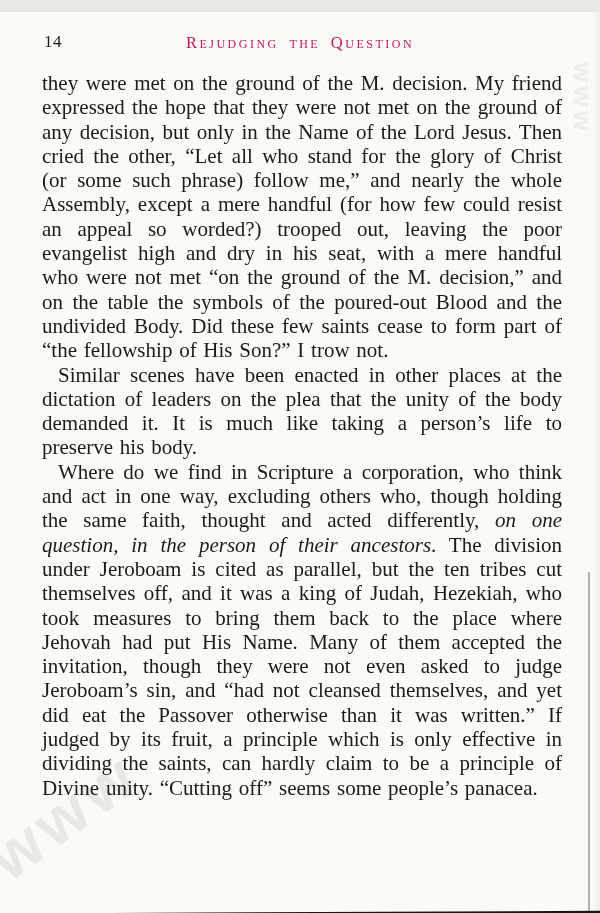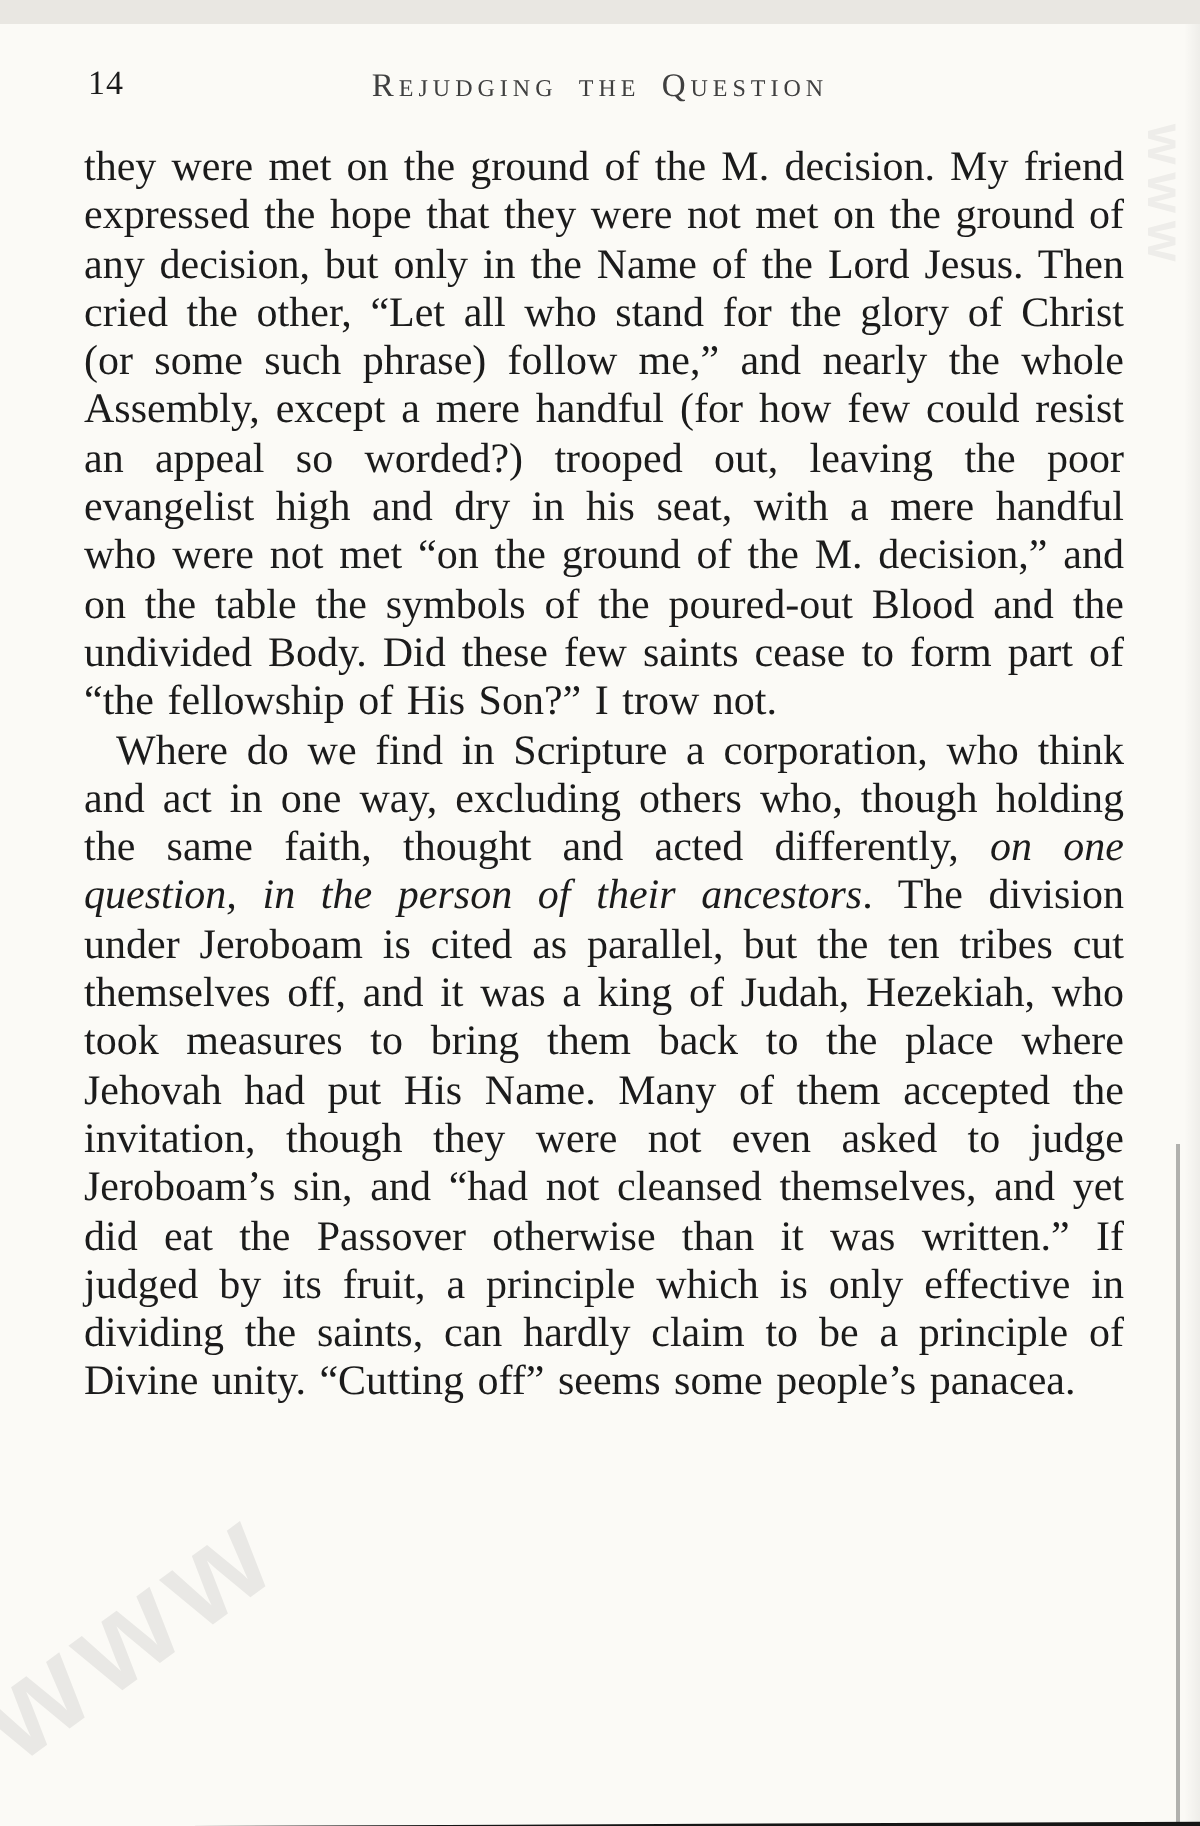--- a/index.html
+++ b/index.html
@@ -24,21 +24,21 @@
   .running-header {
     position: absolute;
     top: 21px;
     left: 0;
     right: 0;
     text-align: center;
     font-variant: small-caps;
     font-size: 16.5px;
     letter-spacing: 2.5px;
     word-spacing: 4px;
-    color: #404040;
+    color: #be185d;
   }
   .body-text {
     position: absolute;
     top: 59px;
     left: 42px;
     width: 520px;
     font-size: 21px;
     line-height: 24.3px;
     text-align: justify;
     word-spacing: 1.5px;
@@ -111,20 +111,21 @@
   <div class="watermark-vertical">www</div>
 
   <span class="page-number">14</span>
 
   <div class="running-header">Rejudging the Question</div>
 
   <section class="body-text">
 
     <p class="no-indent">they were met on the ground of the M. decision.  My friend expressed the hope that they were not met on the ground of any decision, but only in the Name of the Lord Jesus.  Then cried the other, “Let all who stand for the glory of Christ (or some such phrase) follow me,” and nearly the whole Assembly, except a mere handful (for how few could resist an appeal so worded?) trooped out, leaving the poor evangelist high and dry in his seat, with a mere handful who were not met “on the ground of the M. decision,” and on the table the symbols of the poured-out Blood and the undivided Body.  Did these few saints cease to form part of “the fellowship of His Son?”  I trow not.</p>
 
+    <p>Similar scenes have been enacted in other places at the dictation of leaders on the plea that the unity of the body demanded it.  It is much like taking a person’s life to preserve his body.</p>
 
     <p><span>Where do we find in Scripture a corporation, who think and act in one way, excluding others who, though holding the same faith, thought and acted differently, </span><span class="italic">on one question, in the person of their ancestors</span><span>.  The division under Jeroboam is cited as parallel, but the ten tribes cut themselves off, and it was a king of Judah, Hezekiah, who took measures to bring them back to the place where Jehovah had put His Name.  Many of them accepted the invitation, though they were not even asked to judge Jeroboam’s sin, and “had not cleansed themselves, and yet did eat the Passover otherwise than it was written.”  If judged by its fruit, a principle which is only effective in dividing the saints, can hardly claim to be a principle of Divine unity.  “Cutting off” seems some people’s panacea.</span></p>
 
 
   </section>
 
   <div class="scan-shade-right"></div>
   <div class="scan-edge-right"></div>
   <div class="scan-edge-bottom"></div>
 

